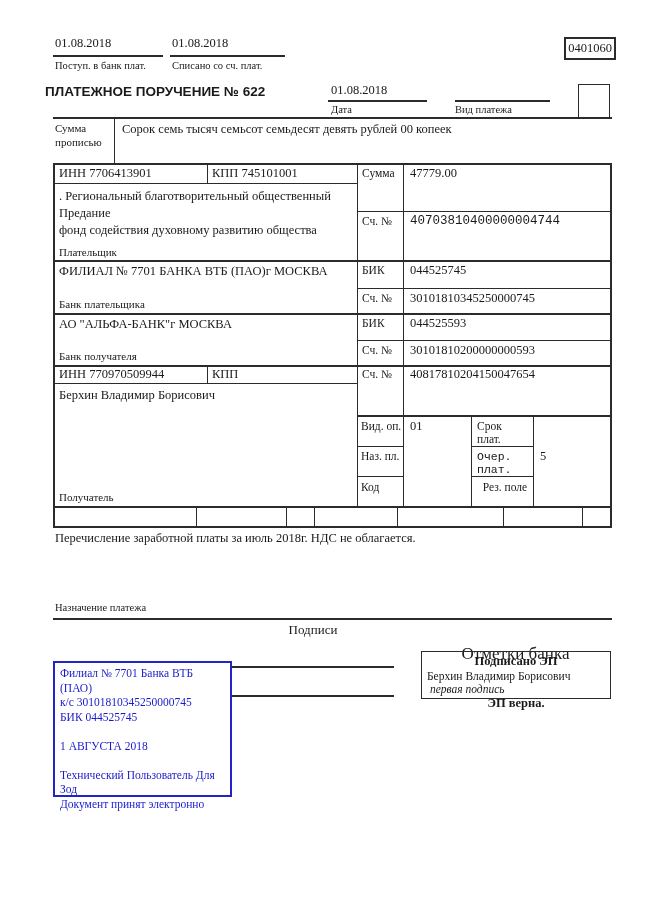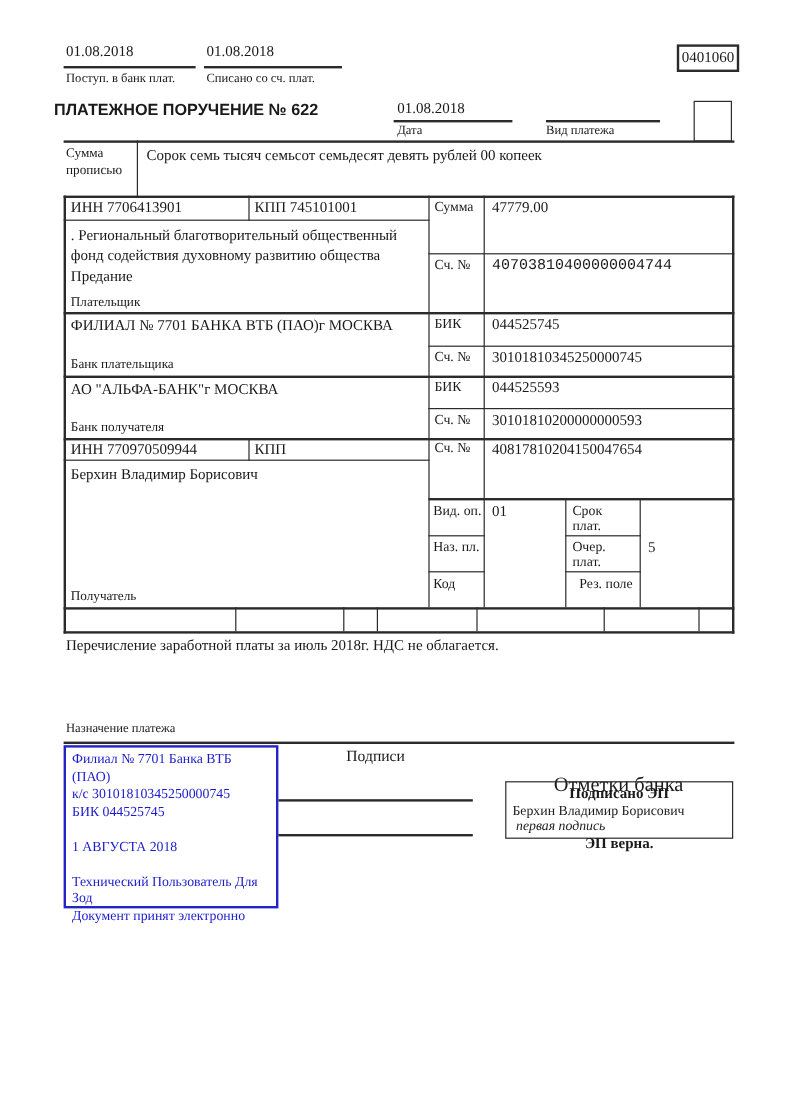--- a/index.html
+++ b/index.html
@@ -15,21 +15,21 @@
   .t11{font-size:11px;line-height:13px;}
   .t10{font-size:10.5px;line-height:12px;}
   .lab{font-size:11.5px;line-height:13px;}
   .val{font-size:12.5px;line-height:15px;}
   .title{font-family:"Liberation Sans", sans-serif;font-weight:bold;font-size:13.5px;}
   .codebox{position:absolute;border:2px solid #2b2b2b;text-align:center;font-size:12.5px;line-height:19px;}
   .emptybox{position:absolute;border:1.5px solid #2b2b2b;background:#fff;}
   .name-multi div{min-height:17px;line-height:17px;font-size:12.5px;}
   .bluebox{
     position:absolute;border:2px solid #2323c8;color:#1a1acc;
-    font-size:11.5px;line-height:14.5px;padding:3px 5px;box-sizing:border-box;
+    font-size:11.5px;line-height:14.5px;padding:3px 5px;box-sizing:border-box;margin-top:40px;
   }
   .bluebox div{min-height:14.5px;}
   .stampbox{position:absolute;border:1.5px solid #2b2b2b;box-sizing:border-box;padding-top:2px;}
   .stampbox .s-title{font-weight:bold;text-align:center;font-size:12.5px;line-height:15px;}
   .stampbox .s-name{font-size:11.5px;line-height:14px;padding-left:5px;}
   .stampbox .s-type{font-size:11.5px;line-height:13px;font-style:italic;padding-left:8px;}
   .stampbox .s-ok{font-weight:bold;font-size:12.5px;line-height:14px;text-align:center;}
   .ctr{text-align:center;}
 </style>
 </head>
@@ -93,22 +93,22 @@
   <div class="vline" style="left:286px;top:506px;height:20px;"></div>
   <div class="vline" style="left:314px;top:506px;height:20px;"></div>
   <div class="vline" style="left:397px;top:506px;height:20px;"></div>
   <div class="vline" style="left:503px;top:506px;height:20px;"></div>
   <div class="vline" style="left:582px;top:506px;height:20px;"></div>
 
   <div class="abs val" style="left:59px;top:166px;">ИНН 7706413901</div>
   <div class="abs val" style="left:212px;top:166px;">КПП 745101001</div>
   <div class="abs name-multi" style="left:59px;top:188px;width:296px;">
     <div>. Региональный благотворительный общественный</div>
+    <div>Предание</div>
     <div>фонд содействия духовному развитию общества</div>
-    <div>Предание</div>
   </div>
   <div class="abs t11" style="left:59px;top:246px;">Плательщик</div>
   <div class="abs lab" style="left:362px;top:167px;">Сумма</div>
   <div class="abs val" style="left:410px;top:166px;">47779.00</div>
   <div class="abs lab" style="left:362px;top:215px;">Сч. №</div>
   <div class="abs val" style="left:410px;top:214px;font-family:Liberation Mono, monospace;">40703810400000004744</div>
 
   <div class="abs val" style="left:59px;top:264px;">ФИЛИАЛ № 7701 БАНКА ВТБ (ПАО)г МОСКВА</div>
   <div class="abs t11" style="left:59px;top:298px;">Банк плательщика</div>
   <div class="abs lab" style="left:362px;top:264px;">БИК</div>
@@ -128,21 +128,21 @@
   <div class="abs val" style="left:59px;top:388px;">Берхин Владимир Борисович</div>
   <div class="abs t11" style="left:59px;top:491px;">Получатель</div>
   <div class="abs lab" style="left:362px;top:368px;">Сч. №</div>
   <div class="abs val" style="left:410px;top:367px;">40817810204150047654</div>
 
   <div class="abs lab" style="left:361px;top:420px;">Вид. оп.</div>
   <div class="abs val" style="left:410px;top:419px;">01</div>
   <div class="abs lab" style="left:361px;top:450px;">Наз. пл.</div>
   <div class="abs lab" style="left:361px;top:481px;">Код</div>
   <div class="abs lab" style="left:477px;top:420px;width:50px;">Срок плат.</div>
-  <div class="abs lab" style="left:477px;top:450px;width:50px;">Очер. плат.</div>
+  <div class="abs lab" style="left:477px;top:450px;width:50px;font-family:Liberation Mono, monospace;">Очер. плат.</div>
   <div class="abs val" style="left:540px;top:449px;">5</div>
   <div class="abs lab" style="left:477px;top:481px;width:56px;text-align:center;">Рез. поле</div>
 
   <div class="abs val" style="left:55px;top:531px;">Перечисление заработной платы за июль 2018г. НДС не облагается.</div>
   <div class="abs t10" style="left:55px;top:602px;">Назначение платежа</div>
   <div class="hline thick" style="left:53px;top:618px;width:559px;"></div>
 
   <div class="bluebox" style="left:53px;top:621px;width:179px;height:136px;">
     <div>Филиал № 7701 Банка ВТБ (ПАО)</div>
     <div>к/с 30101810345250000745</div>

